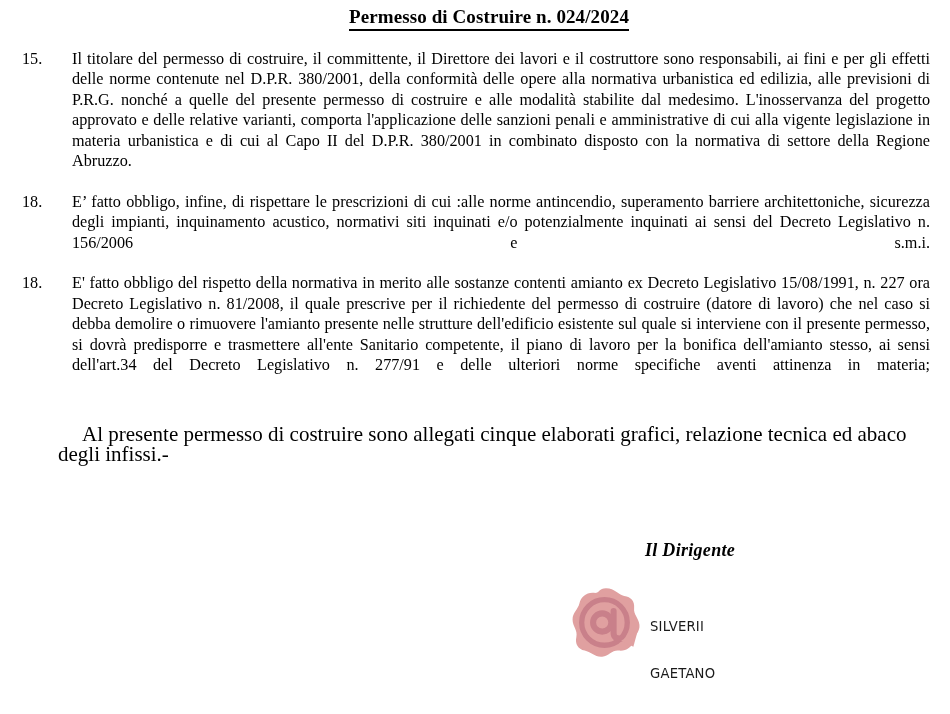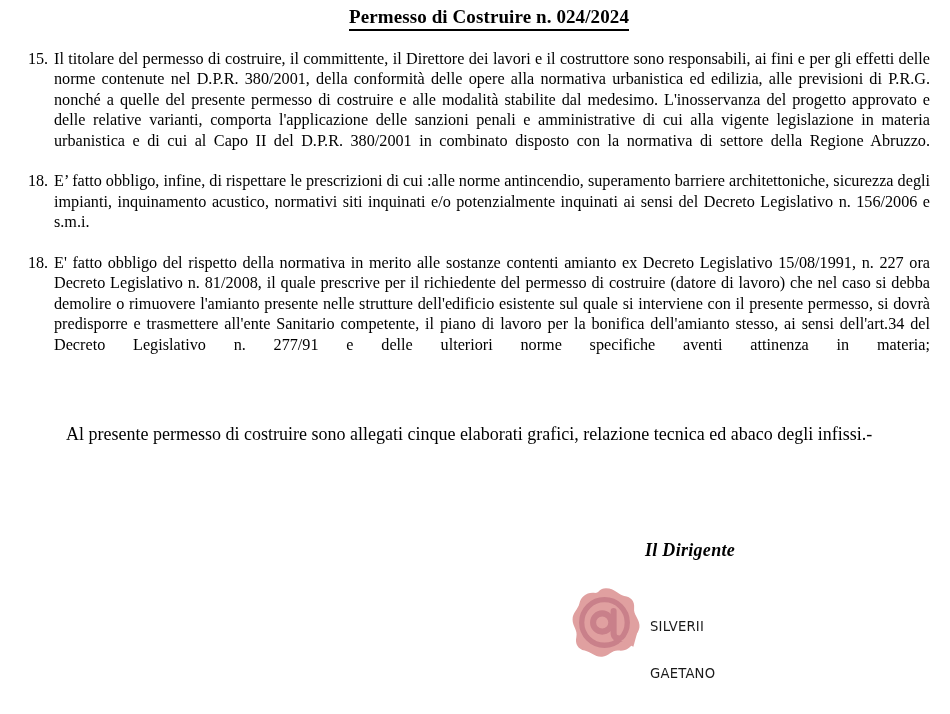--- a/index.html
+++ b/index.html
@@ -46,43 +46,43 @@
   .clause {
     display: flex;
     align-items: flex-start;
     font-size: 16.2px;
     line-height: 20.4px;
     margin-bottom: 0px;
   }
   .clause-num {
     width: 32px;
     min-width: 32px;
-    text-align: center;
-    padding-right: 0;
+    text-align: left;
+    padding-right: 18px;
     box-sizing: content-box;
   }
   .clause-body {
     flex: 1;
     text-align: justify;
     text-justify: inter-word;
     hyphens: none;
   }
   .clause-body::after {
     content: "";
     display: inline-block;
     width: 100%;
   }
 
   
   .closing-para {
     position: absolute;
     top: 424px;
-    left: 42px;
+    left: 58px;
     width: 872px;
-    font-size: 18px;
+    font-size: 21px;
     line-height: 20.4px;
     text-indent: 24px;
   }
 
   
   .signature-block {
     position: absolute;
     top: 540px;
     left: 540px;
     width: 300px;

